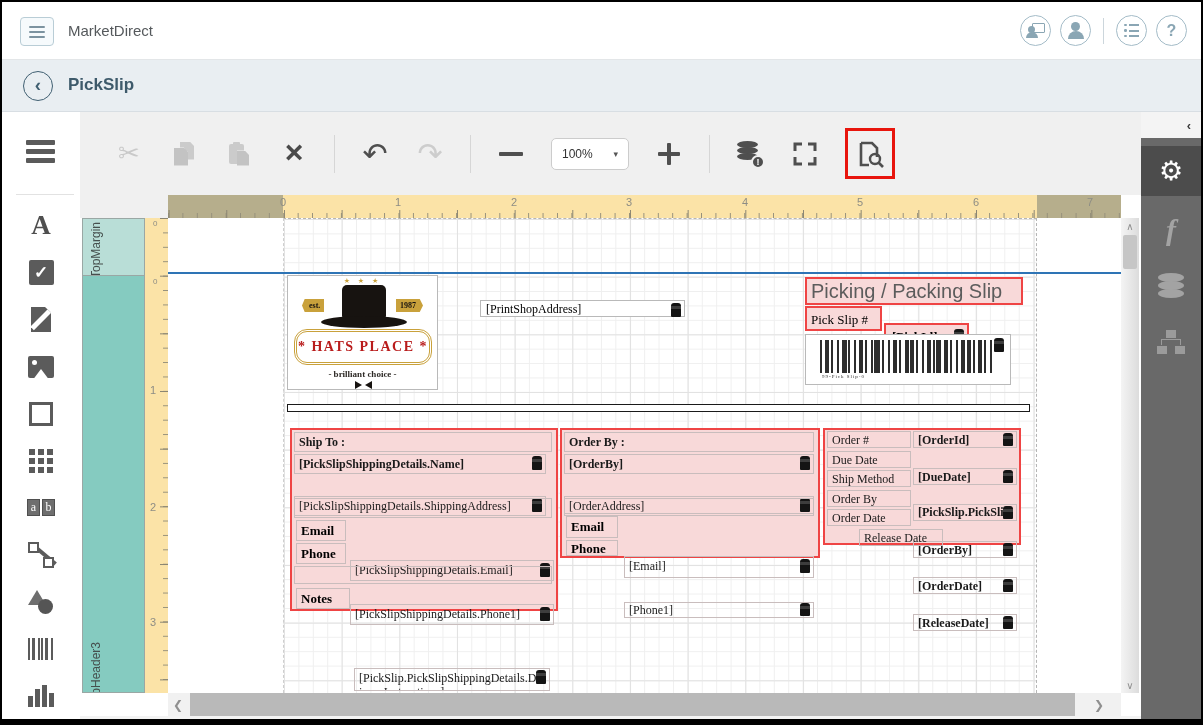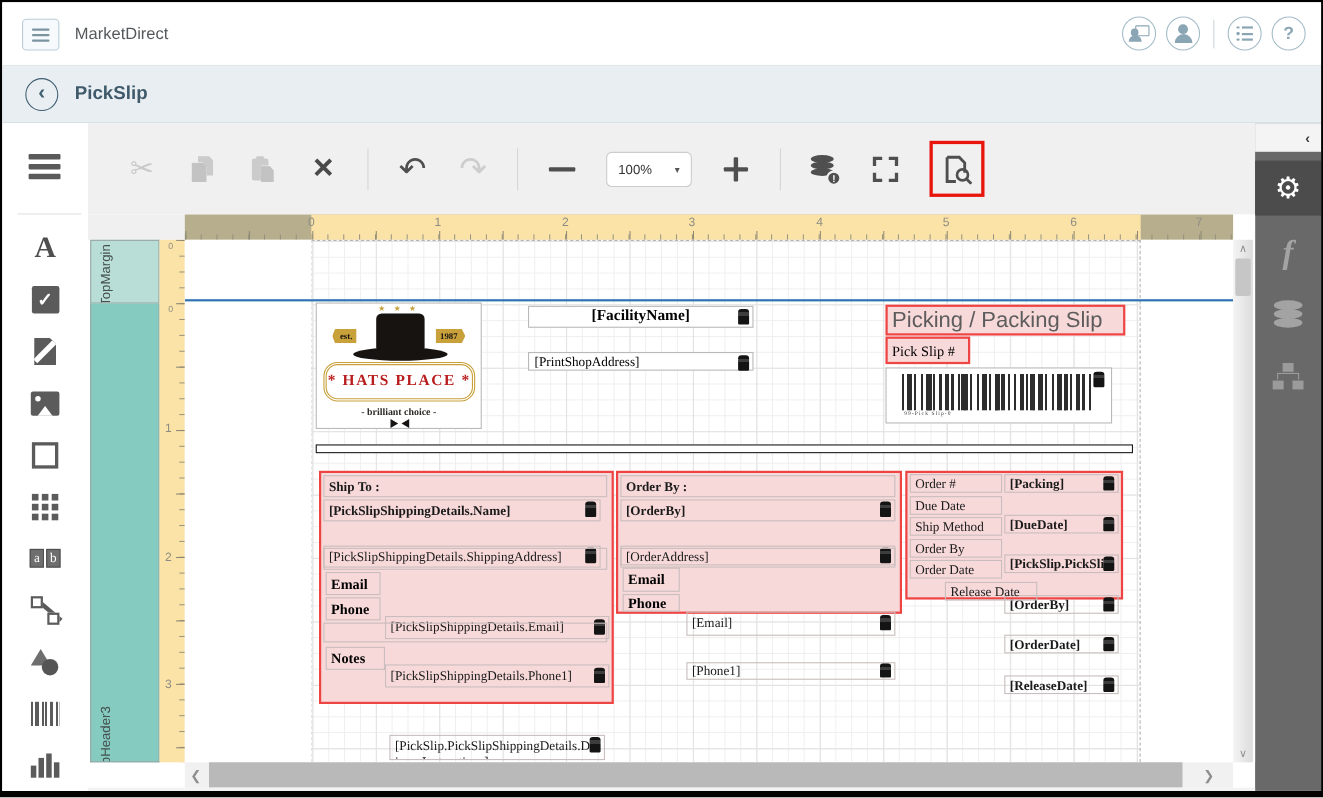--- a/index.html
+++ b/index.html
@@ -426,24 +426,20 @@
         <div class="hat-brim"></div>
         <div class="ribbon l">est.</div>
         <div class="ribbon r">1987</div>
         <div class="badge">
           <span class="badge-text">* HATS PLACE *</span>
         </div>
         <div class="tagline">- brilliant choice -</div>
         <div class="bow"></div>
       </div>
 
-      <div class="el whitebox facility fieldbox">
-        <span>[FacilityName]</span>
-        <span class="fi"></span>
-      </div>
       <div class="el whitebox printshop fieldbox">
         <span>[PrintShopAddress]</span>
         <span class="fi"></span>
       </div>
 
       <div class="el pinkbox sliptitle">
         <span>Picking / Packing Slip</span>
       </div>
       <div class="el pinkbox psl">
         <span>Pick Slip #</span>
@@ -454,21 +450,21 @@
       </div>
 
       <div class="el whitebox barcodebox">
         <div class="bars"></div>
         <div class="bc-caption">99-Pick Slip-0</div>
         <span class="fi"></span>
       </div>
 
       <div class="el thinbar"></div>
 
-      <div class="el pinkbox" style="left:122px;top:210px;width:268px;height:212px;">
+      <div class="el pinkbox" style="left:122px;top:210px;width:268px;height:183px;">
         <div class="inner b" style="left:2px;top:2px;width:258px;height:20px;">Ship To :</div>
         <div class="inner b fieldbox" style="left:2px;top:24px;width:252px;height:20px;">
           <span>[PickSlipShippingDetails.Name]</span><span class="fi" style="top:1px"></span>
         </div>
         <div class="inner fieldbox" style="left:2px;top:46px;width:252px;height:20px;">
           <span>[PickSlipShippingDetails.ShippingAddress]</span><span class="fi" style="top:1px"></span>
         </div>
         <div class="inner" style="left:2px;top:68px;width:258px;height:20px;"></div>
         <div class="flabel" style="left:4px;top:90px;width:50px;height:21px;">Email</div>
         <div class="inner fieldbox" style="left:58px;top:90px;width:204px;height:21px;">
@@ -499,21 +495,21 @@
           <span>[Email]</span><span class="fi" style="top:2px"></span>
         </div>
         <div class="flabel" style="left:4px;top:110px;width:52px;height:16px;padding-top:0;">Phone</div>
         <div class="inner fieldbox" style="left:62px;top:110px;width:190px;height:16px;padding-top:0;">
           <span>[Phone1]</span><span class="fi" style="top:0;height:13px;"></span>
         </div>
       </div>
 
       <div class="el pinkbox" style="left:655px;top:210px;width:198px;height:117px;">
         <div class="inner" style="left:2px;top:1px;width:84px;height:17px;padding-top:1px;">Order #</div>
-        <div class="inner b fieldbox" style="left:88px;top:1px;width:104px;height:17px;padding-top:1px;"><span>[Packing]</span><span class="fi" style="top:1px;height:13px;"></span></div>
+        <div class="inner b fieldbox" style="left:88px;top:1px;width:104px;height:17px;padding-top:1px;"><span>[OrderId]</span><span class="fi" style="top:1px;height:13px;"></span></div>
         <div class="inner" style="left:2px;top:20.5px;width:84px;height:17px;padding-top:1px;">Due Date</div>
         <div class="inner b fieldbox" style="left:88px;top:20.5px;width:104px;height:17px;padding-top:1px;"><span>[DueDate]</span><span class="fi" style="top:1px;height:13px;"></span></div>
         <div class="inner" style="left:2px;top:40px;width:84px;height:17px;padding-top:1px;">Ship Method</div>
         <div class="inner b fieldbox" style="left:88px;top:40px;width:104px;height:17px;padding-top:1px;white-space:normal;word-break:break-all;line-height:13px;"><span>[PickSlip.PickSlipShippingDetails]</span><span class="fi" style="top:1px;height:13px;"></span></div>
         <div class="inner" style="left:2px;top:59.5px;width:84px;height:17px;padding-top:1px;">Order By</div>
         <div class="inner b fieldbox" style="left:88px;top:59.5px;width:104px;height:17px;padding-top:1px;"><span>[OrderBy]</span><span class="fi" style="top:1px;height:13px;"></span></div>
         <div class="inner" style="left:2px;top:79px;width:84px;height:17px;padding-top:1px;">Order Date</div>
         <div class="inner b fieldbox" style="left:88px;top:79px;width:104px;height:17px;padding-top:1px;"><span>[OrderDate]</span><span class="fi" style="top:1px;height:13px;"></span></div>
         <div class="inner" style="left:2px;top:98.5px;width:84px;height:17px;padding-top:1px;margin-left:32px;">Release Date</div>
         <div class="inner b fieldbox" style="left:88px;top:98.5px;width:104px;height:17px;padding-top:1px;"><span>[ReleaseDate]</span><span class="fi" style="top:1px;height:13px;"></span></div>

